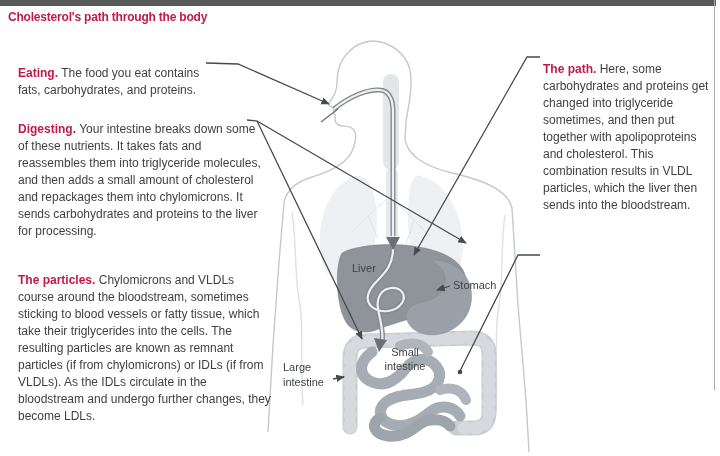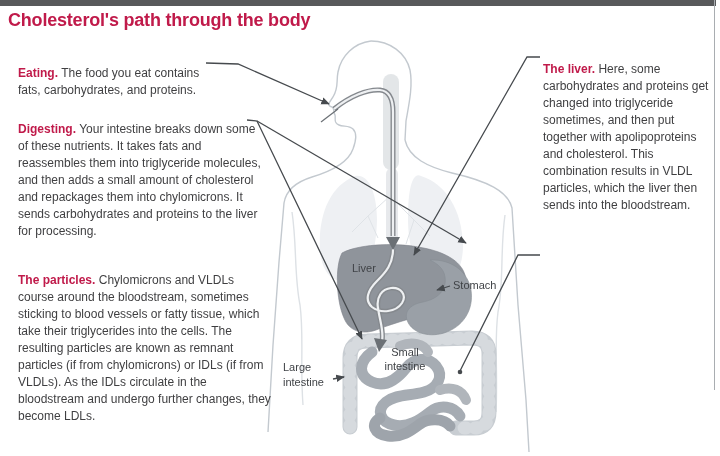--- a/index.html
+++ b/index.html
@@ -4,21 +4,21 @@
 <style>
   html,body{margin:0;padding:0;}
   #stage{
     position:relative;width:720px;height:456px;background:#ffffff;
     font-family:"Liberation Sans", sans-serif;overflow:hidden;
   }
   .top-bar{position:absolute;left:0;top:0;width:716px;height:6px;background:#58595b;}
   .right-border{position:absolute;left:714px;top:0;width:1px;height:390px;background:#a9adb1;}
   .page-title{
     position:absolute;left:8px;top:10px;margin:0;
-    font-size:18px;font-weight:bold;color:#c01a4a;letter-spacing:-0.2px;
+    font-size:12px;font-weight:bold;color:#c01a4a;letter-spacing:-0.2px;
   }
   .note{
     position:absolute;font-size:12px;line-height:17px;color:#3f3f41;z-index:2;
   }
   .note .hd{color:#c01a4a;font-weight:bold;}
   #note-eating{left:18px;top:53px;width:202px;}
   #note-digesting{left:18px;top:109px;width:244px;}
   #note-particles{left:18px;top:260px;width:254px;}
   #note-liver{left:543px;top:49px;width:168px;}
   #note-storing{left:543px;top:247px;width:168px;}
@@ -115,18 +115,18 @@
     <b class="hd">Digesting.</b>
     <span>Your intestine breaks down some of these nutrients. It takes fats and reassembles them into triglyceride molecules, and then adds a small amount of cholesterol and repackages them into chylomicrons. It sends carbohydrates and proteins to the liver for processing.</span>
   </p>
 
   <p class="note" id="note-particles">
     <b class="hd">The particles.</b>
     <span>Chylomicrons and VLDLs course around the bloodstream, sometimes sticking to blood vessels or fatty tissue, which take their triglycerides into the cells. The resulting particles are known as remnant particles (if from chylomicrons) or IDLs (if from VLDLs). As the IDLs circulate in the bloodstream and undergo further changes, they become LDLs.</span>
   </p>
 
   <p class="note" id="note-liver">
-    <b class="hd">The liver.</b>
+    <b class="hd">The path.</b>
     <span>Here, some carbohydrates and proteins get changed into triglyceride sometimes, and then put together with apolipoproteins and cholesterol. This combination results in VLDL particles, which the liver then sends into the bloodstream.</span>
   </p>
 
 
 </div>
 
 </body></html>

